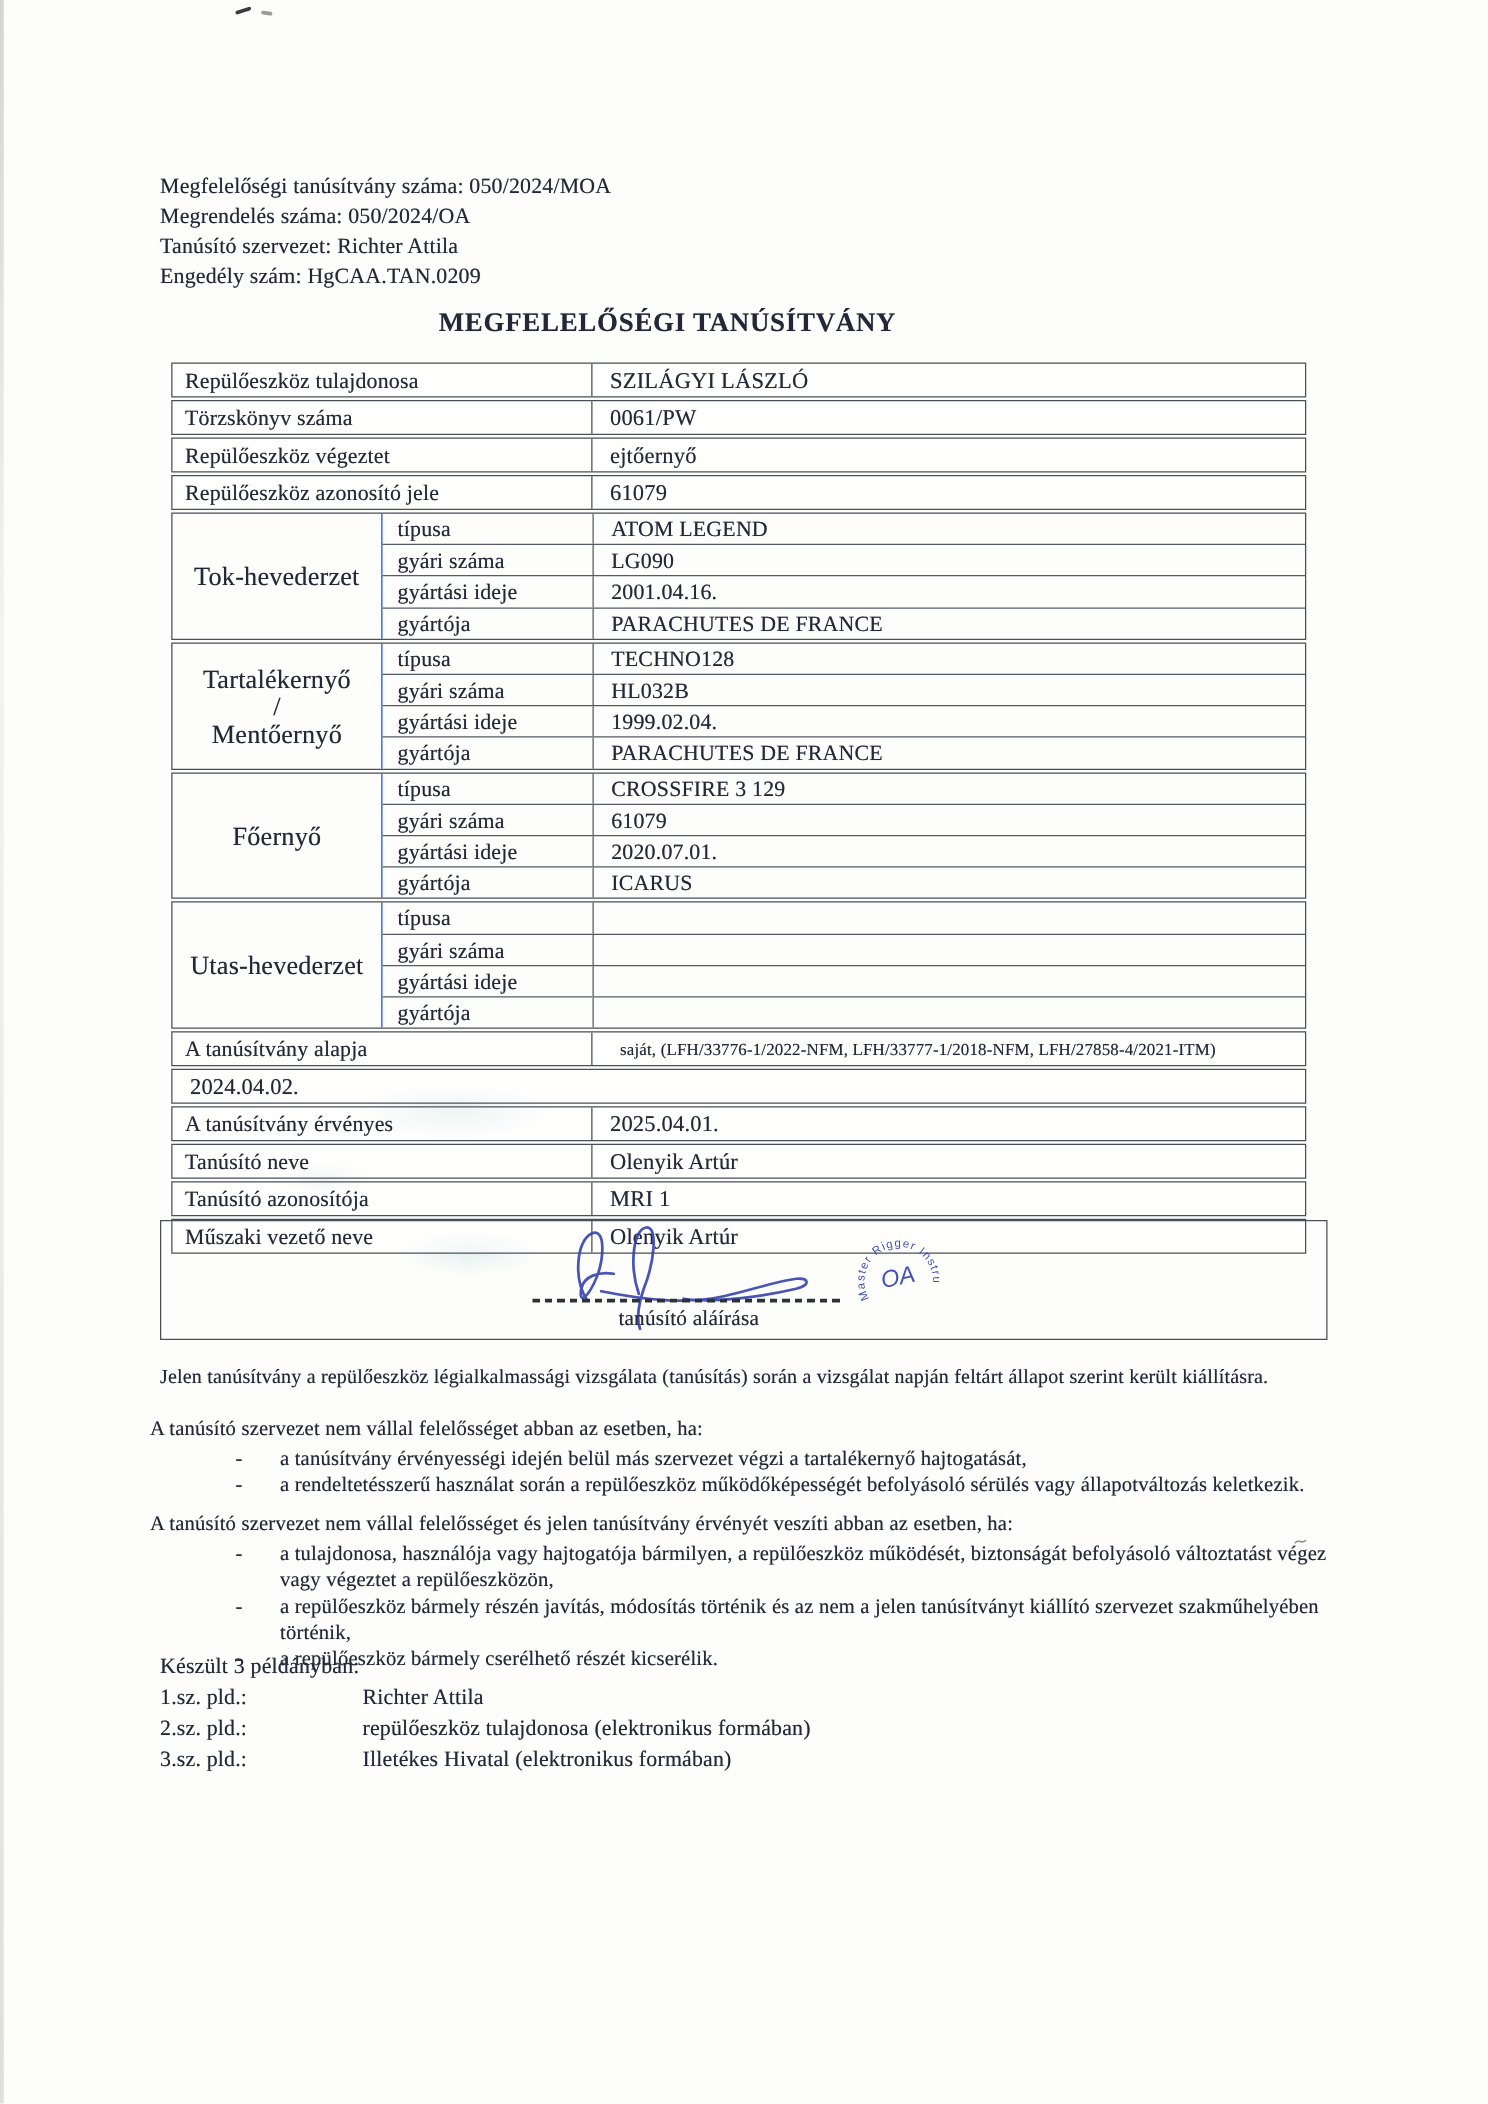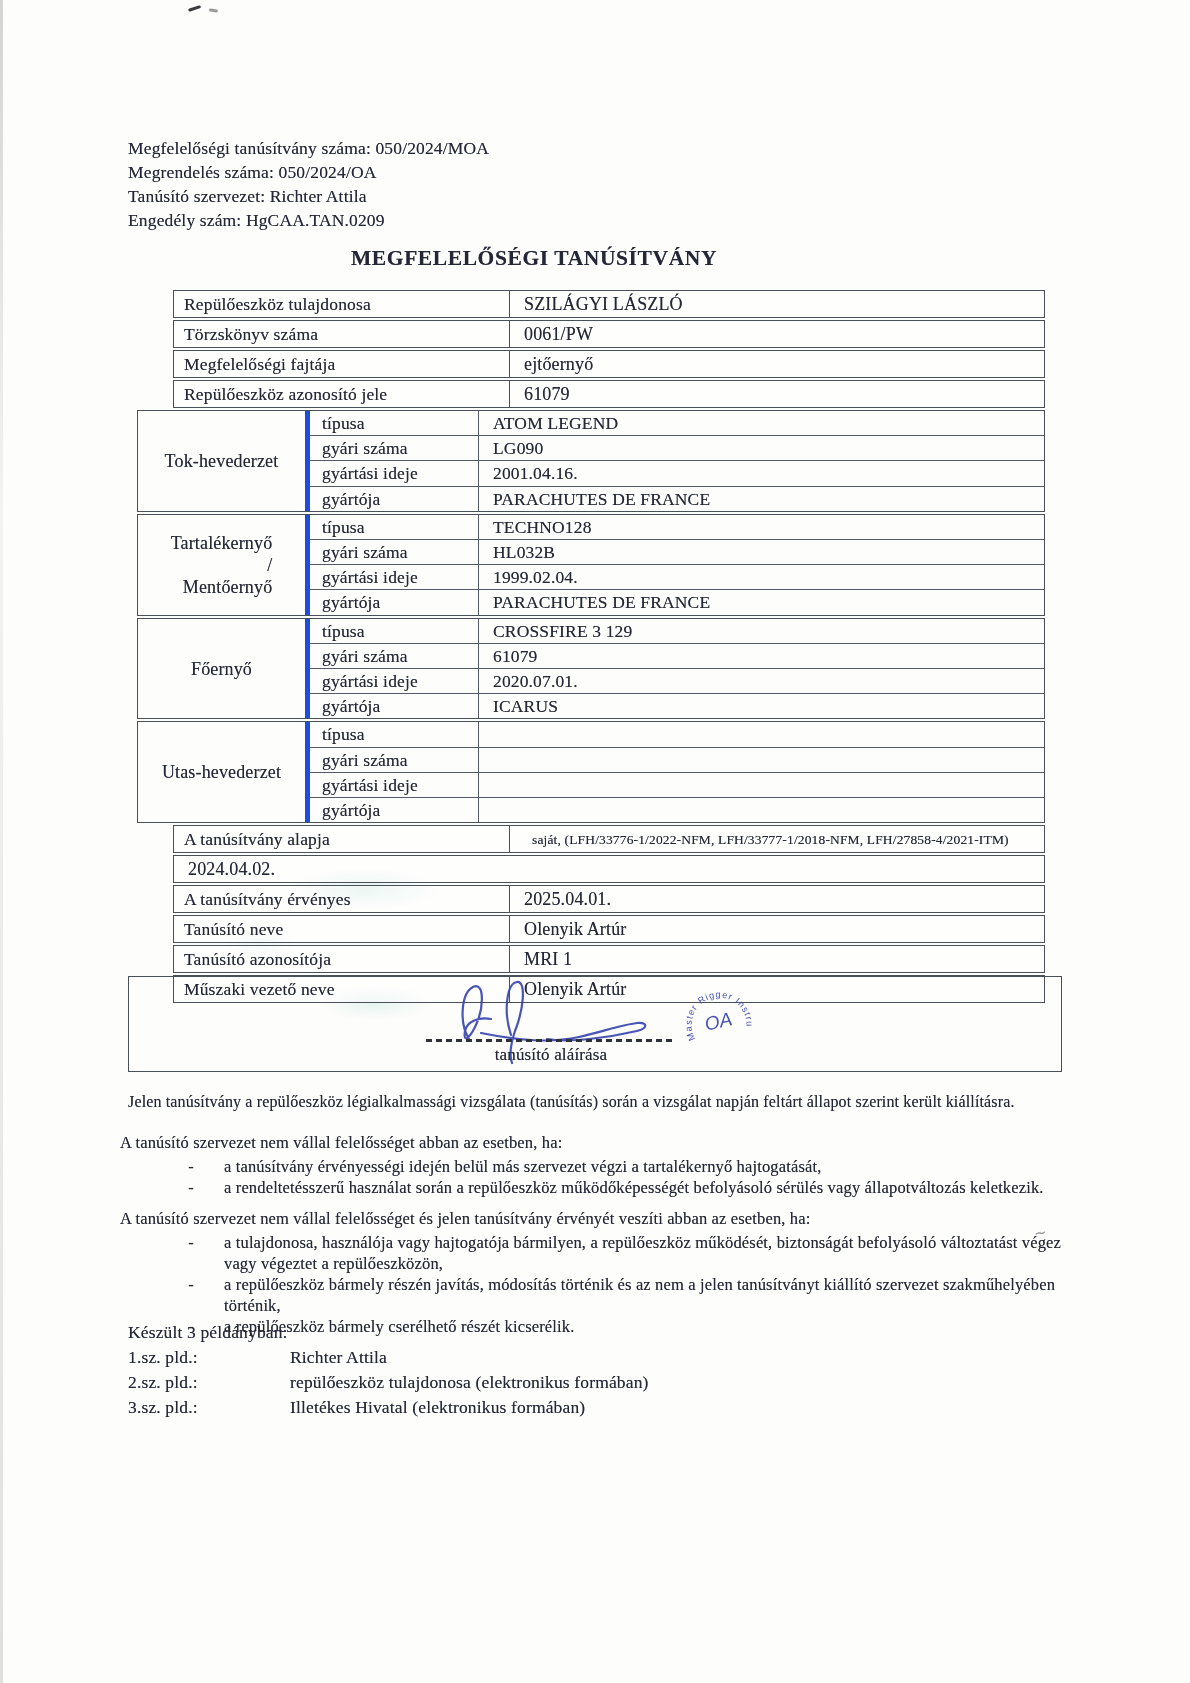--- a/index.html
+++ b/index.html
@@ -11,27 +11,27 @@
 
   
   .header-block{position:absolute;left:128px;top:136px;font-size:17.5px;line-height:24px;}
 
   
   .doc-title{position:absolute;left:4px;top:246px;width:1060px;text-align:center;
     font-size:21.5px;font-weight:bold;letter-spacing:.6px;}
 
   
   .cert-table{position:absolute;left:137px;top:290px;width:908px;display:flex;flex-direction:column;gap:2px;}
-  .t-row{display:flex;border:1px solid #4a5058;background:rgba(255,255,255,.4);margin-left:36px;}
+  .t-row{display:flex;border:1px solid #4a5058;background:rgba(255,255,255,.4);}
   .t-label{flex:0 0 321px;border-right:1px solid #4a5058;padding:2px 4px 1px 10px;font-size:17.5px;line-height:23px;}
   .t-value{flex:1;padding:2px 4px 1px 14px;font-size:18px;line-height:23px;}
   .t-value.small{font-size:13.5px;line-height:23px;padding-left:22px;}
   .t-group{display:flex;border:1px solid #4a5058;}
-  .g-name{flex:0 0 167px;border-right:5px solid #1d4ed8;display:flex;align-items:center;justify-content:center;
-    text-align:right;font-size:18px;line-height:22px;white-space:pre-line;}
+  .g-name{flex:0 0 167px;border-right:1px solid #1d4ed8;display:flex;align-items:center;justify-content:center;
+    text-align:center;font-size:21px;line-height:22px;white-space:pre-line;}
   .g-rows{flex:1;display:flex;flex-direction:column;}
   .g-subrow{display:flex;border-bottom:1px solid #555b66;}
   .g-subrow:last-child{border-bottom:none;}
   .g-sublabel{flex:0 0 152px;border-right:1px solid #555b66;padding:1px 4px 1px 12px;font-size:17.5px;line-height:22.2px;}
   .g-value{flex:1;padding:1px 4px 1px 14px;font-size:17.5px;line-height:22.2px;}
 
   
   .sig-box{position:absolute;left:128px;top:976px;width:932px;height:94px;border:1.5px solid #4a5058;}
   .sig-svg{position:absolute;left:322px;top:-4px;}
   .dash-line{position:absolute;left:297px;top:62px;width:250px;height:3px;
@@ -89,21 +89,21 @@
 
     <div class="t-row">
       <div class="t-label">Repülőeszköz tulajdonosa</div>
       <div class="t-value">SZILÁGYI LÁSZLÓ</div>
     </div>
     <div class="t-row">
       <div class="t-label">Törzskönyv száma</div>
       <div class="t-value">0061/PW</div>
     </div>
     <div class="t-row">
-      <div class="t-label">Megfelelőségi fajtája</div>
+      <div class="t-label">Repülőeszköz végeztet</div>
       <div class="t-value">ejtőernyő</div>
     </div>
     <div class="t-row">
       <div class="t-label">Repülőeszköz azonosító jele</div>
       <div class="t-value">61079</div>
     </div>
 
     <div class="t-group">
       <div class="g-name">Tok-hevederzet</div>
       <div class="g-rows">

